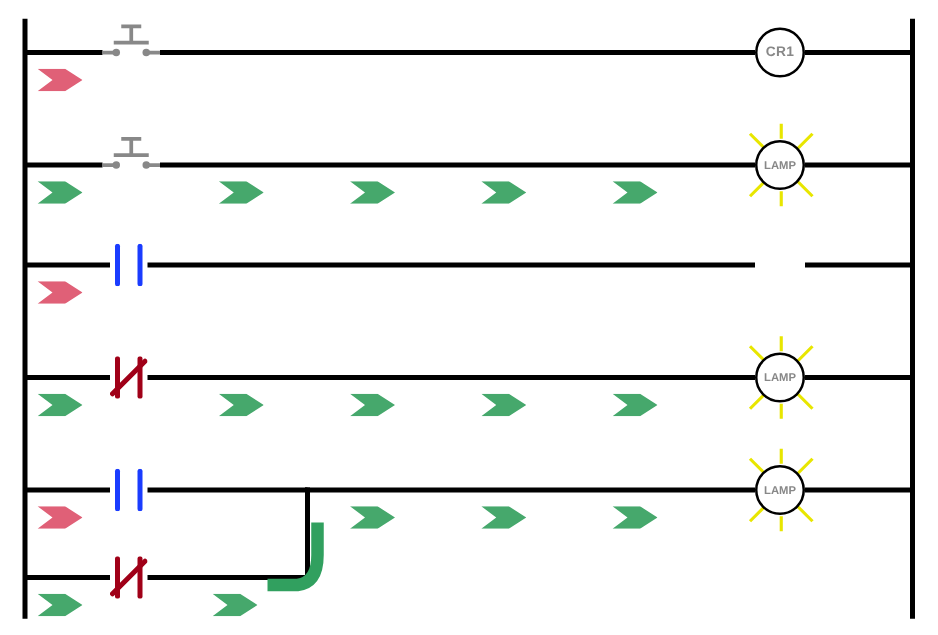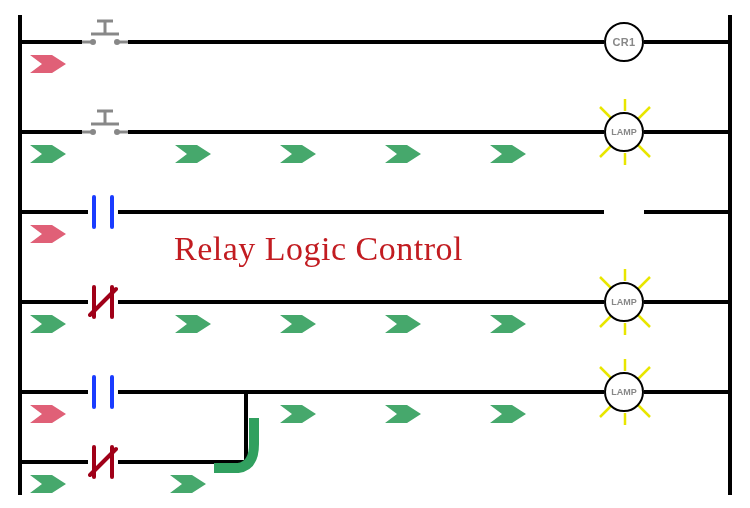--- a/index.html
+++ b/index.html
@@ -152,21 +152,20 @@
     <line class="no-contact" x1="24" y1="2" x2="24" y2="32"></line>
   </svg>
   <div class="seg" style="left:118px; width:486px; top:210px;"></div>
   <div class="seg" style="left:644px; width:86px; top:210px;"></div>
   <div class="arrow" style="left:30px; top:225px;">
       <svg width="36" height="18">
         <polygon points="0,0 22,0 36,9 22,18 0,18 12,9" fill="#e06077"></polygon>
       </svg>
     </div>
 
-  <div class="title" style="left:174px; top:230px;"><span>Relay Logic Control</span></div>
 
   <div class="seg" style="left:20px; width:68px; top:300px;"></div>
   <svg width="30" height="34" style="position:absolute; left:88px; top:285px;">
     <line class="nc-contact" x1="6" y1="2" x2="6" y2="32"></line>
     <line class="nc-contact" x1="24" y1="2" x2="24" y2="32"></line>
     <line class="nc-contact" x1="2" y1="30" x2="28" y2="4"></line>
   </svg>
   <div class="seg" style="left:118px; width:486px; top:300px;"></div>
   <svg class="rays" width="70" height="70" style="position:absolute; left:590px; top:267px;">
     <line x1="10" y1="10" x2="22" y2="22"></line>

